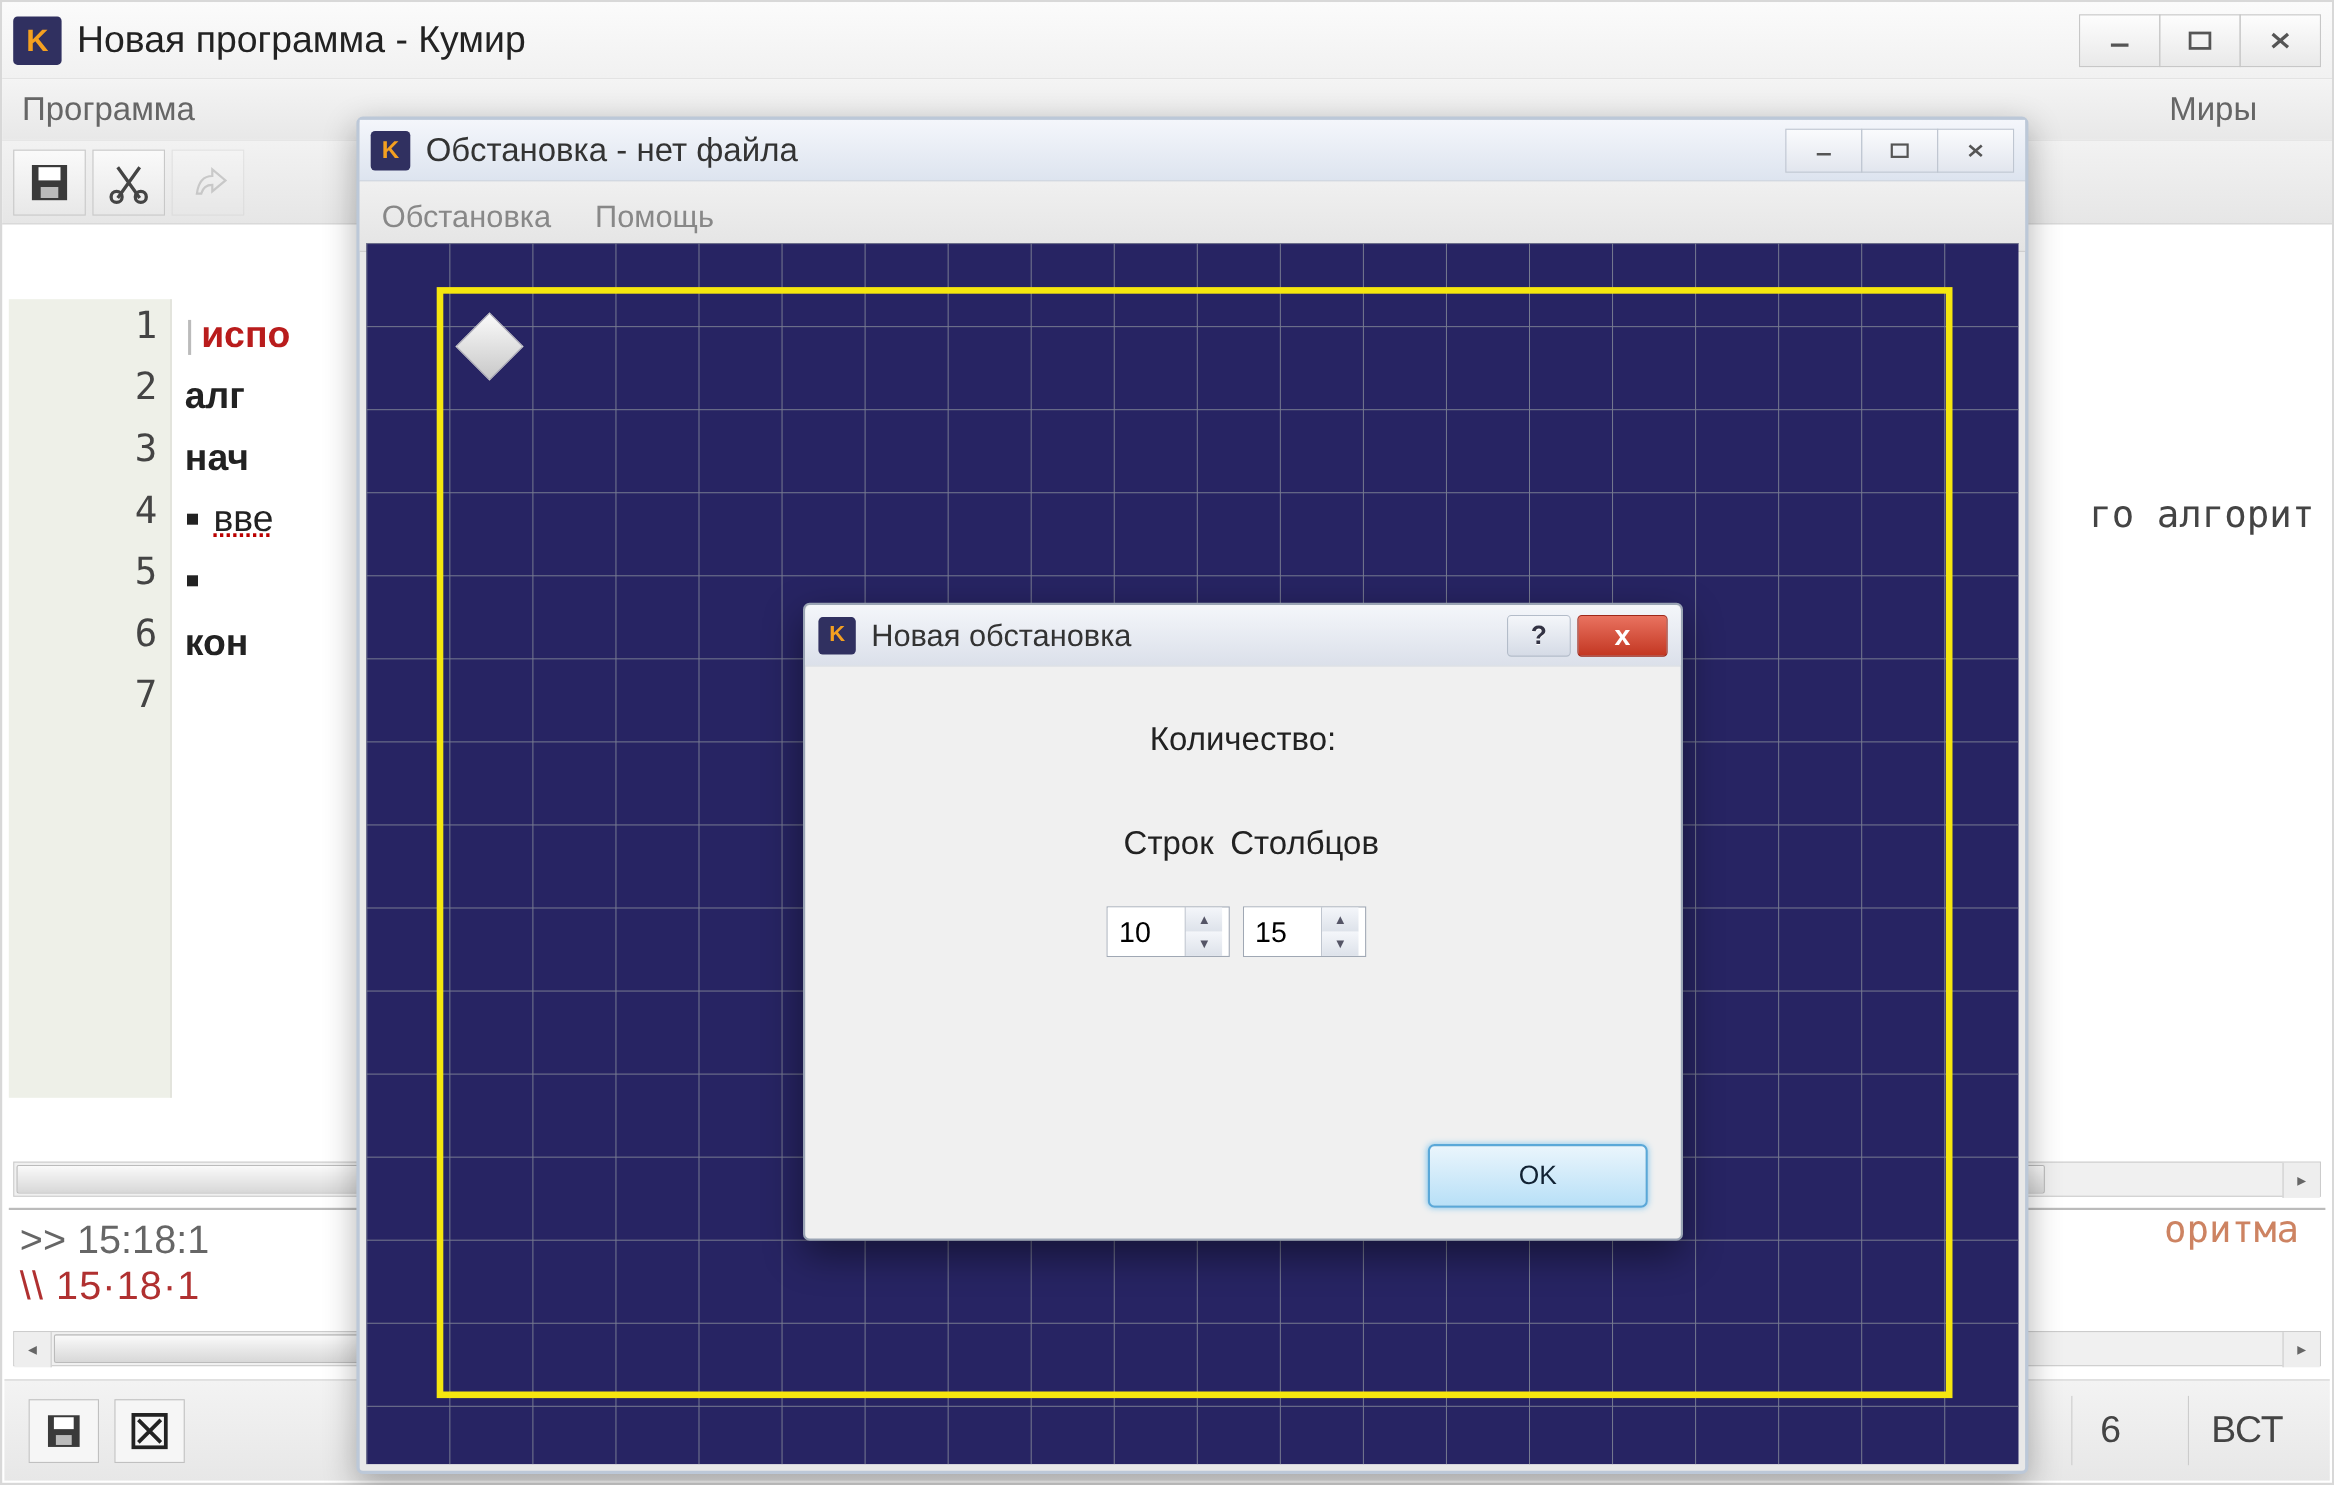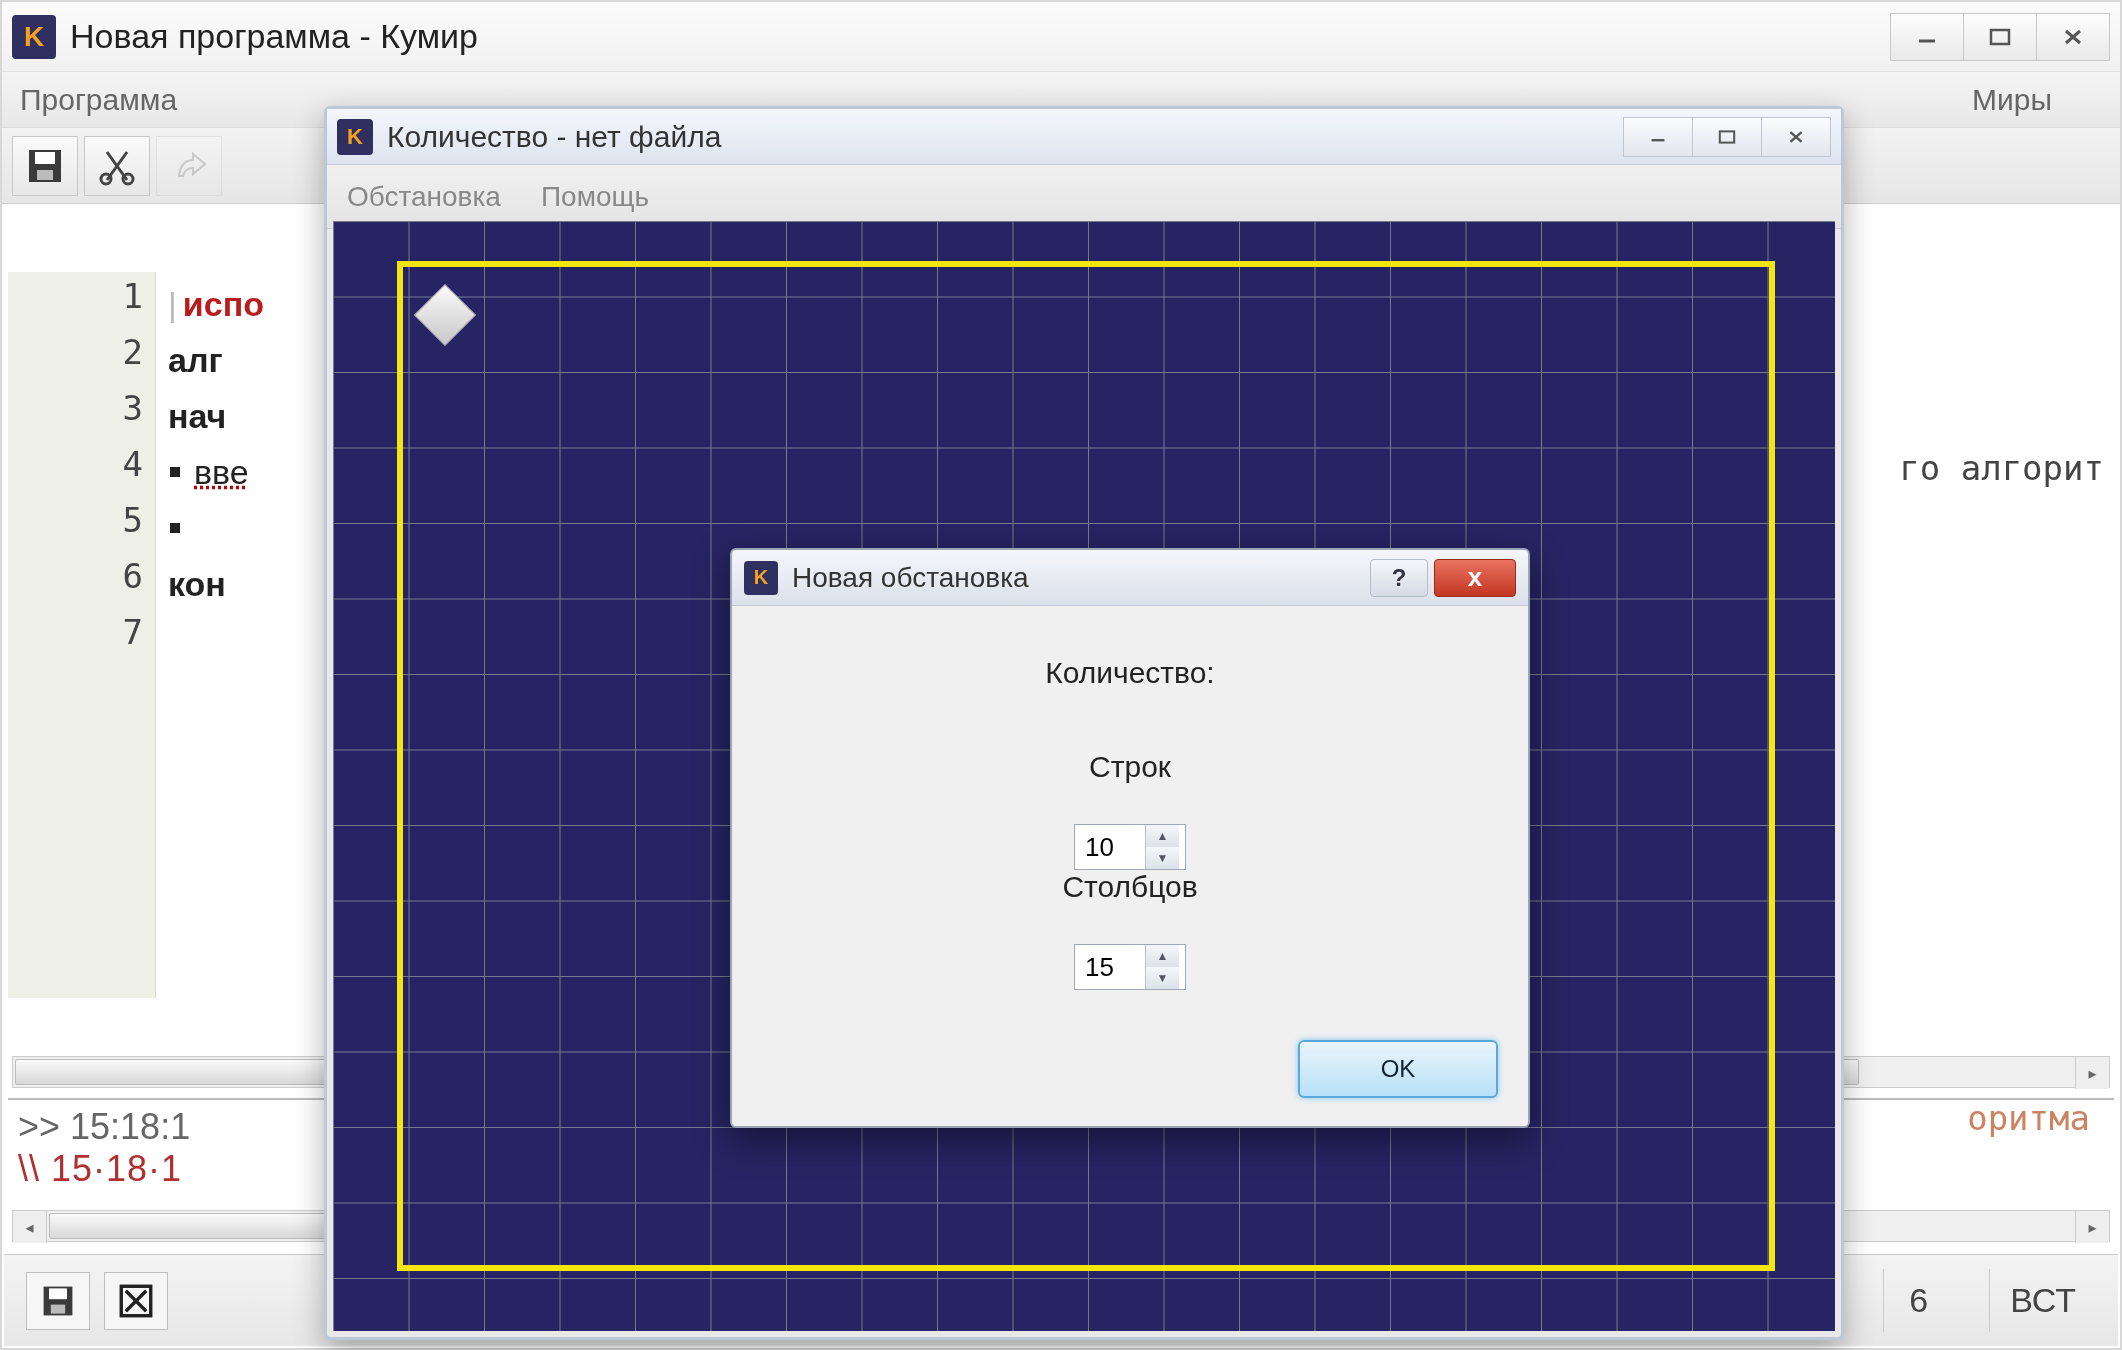--- a/index.html
+++ b/index.html
@@ -72,21 +72,21 @@
 
   
   .dialog { position: absolute; left: 730px; top: 548px; width: 800px; height: 580px; background: #f0f0f0; border: 2px solid #9aa4b4; border-radius: 6px; box-shadow: 0 12px 36px rgba(0,0,0,.45); }
   .dialog-titlebar { height: 56px; background: linear-gradient(#f4f6fa,#dbe0ea); display: flex; align-items: center; padding: 0 12px; border-bottom: 1px solid #c3cad6; border-radius: 6px 6px 0 0;}
   .dialog-title { font-size: 28px; color: #333; }
   .dialog-title-controls { margin-left: auto; display: flex; gap: 6px; }
   .dlg-help-btn { width: 58px; height: 38px; background: linear-gradient(#f4f6fa,#d5dbe6); border: 1px solid #b3bcc9; border-radius: 4px; display:flex;align-items:center;justify-content:center;color:#334;font-size:24px;font-weight:bold; text-shadow:0 1px 0 #fff;}
   .dlg-close-btn { width: 82px; height: 38px; background: linear-gradient(#e97260,#c33722); border: 1px solid #9e281a; border-radius: 4px; display:flex;align-items:center;justify-content:center;color:#fff;font-size:26px;font-weight:bold; }
   .dialog-body { padding: 30px 40px; text-align: center; color: #222; font-size: 30px; }
   .dialog-heading { margin: 20px 0 60px; font-size: 30px; }
-  .dialog-row { display: flex; justify-content: center; margin-bottom: 30px; flex-direction: column; }
+  .dialog-row { display: flex; justify-content: center; margin-bottom: 30px; }
   .dialog-col { display: flex; flex-direction: column; align-items: center; gap: 40px; }
   .spin { display: flex; align-items: stretch; border: 1px solid #a0a8b4; background: #fff; width: 112px; height: 46px; }
   .spin input { width: 70px; border: none; outline: none; font-size: 26px; padding: 0 10px; }
   .spin .arrows { width: 34px; display: flex; flex-direction: column; border-left: 1px solid #b8bfca; }
   .spin .arrows div { flex: 1; display:flex;align-items:center;justify-content:center; background: linear-gradient(#f4f6fa,#dde2ea); color:#556; font-size:12px; }
   .dialog-buttons { position: absolute; right: 30px; bottom: 28px; display: flex; gap: 18px; }
   .btn { min-width: 200px; height: 58px; border-radius: 6px; font-size: 24px; display:flex;align-items:center;justify-content:center; }
   .btn-primary { background: linear-gradient(#eaf5fc,#b8e0f7); border: 2px solid #5aa8d8; color: #123; box-shadow: 0 0 6px #7fc6ee; }
   .btn-default { background: linear-gradient(#fafafa,#e6e6e6); border: 2px solid #b8b8b8; color: #222; }
 </style>
@@ -215,21 +215,21 @@
     <div class="status-right">
       <div class="status-cell">6</div>
       <div class="status-cell">ВСТ</div>
     </div>
   </div>
 </div>
 
 <div class="child-window">
   <div class="child-titlebar">
     <span class="k-icon" style="width:36px;height:36px;font-size:22px;">K</span>
-    <span class="child-title">Количество - нет файла</span>
+    <span class="child-title">Обстановка - нет файла</span>
     <div class="child-controls">
       <div class="child-btn">
           <svg width="24" height="16" viewBox="0 0 28 20">
             <line x1="6" y1="14" x2="22" y2="14" stroke="#555" stroke-width="3"></line>
           </svg>
         </div>
       <div class="child-btn">
           <svg width="24" height="16" viewBox="0 0 28 20">
             <rect x="5" y="3" width="18" height="14" fill="none" stroke="#555" stroke-width="2.5"></rect>
           </svg>

